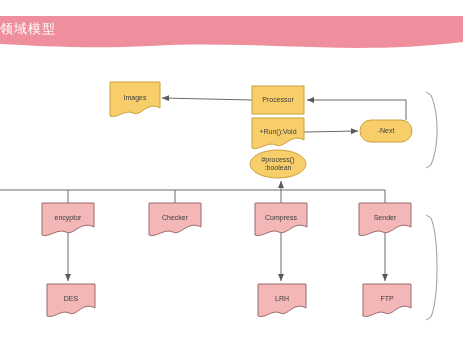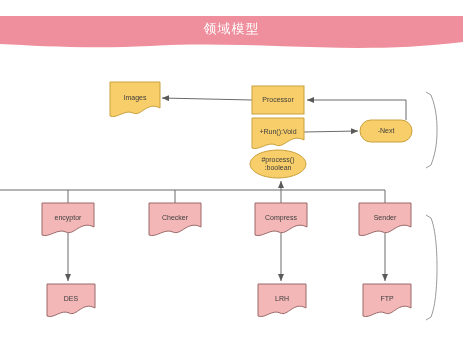--- a/index.html
+++ b/index.html
@@ -16,21 +16,21 @@
     display:flex;align-items:center;justify-content:center;
     text-align:center;
     color:#3d3d3d;
     pointer-events:none;
     line-height:1.15;
   }
   .lbl-7{font-size:7px;}
   .header-title{
     position:absolute;
     left:0;top:20px;width:463px;
-    text-align:center;
+    text-align:left;
     color:#ffffff;
     font-size:13px;
     font-family:"DejaVu Sans",sans-serif;
     letter-spacing:1px;
   }
 </style>
 </head>
 <body>
 
 <div>

